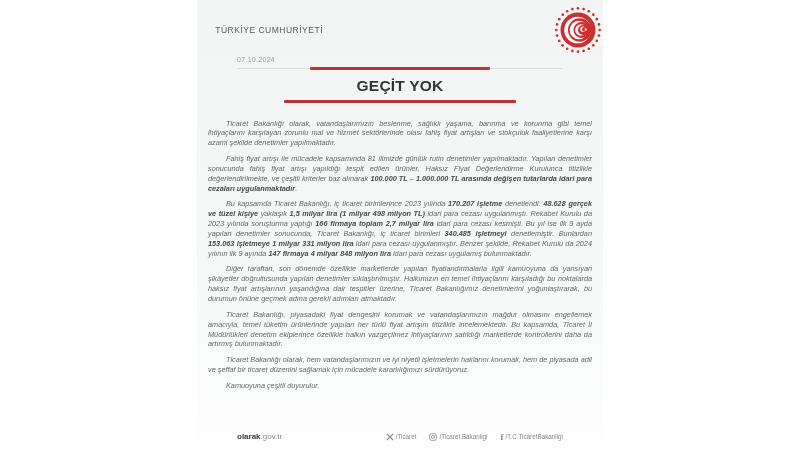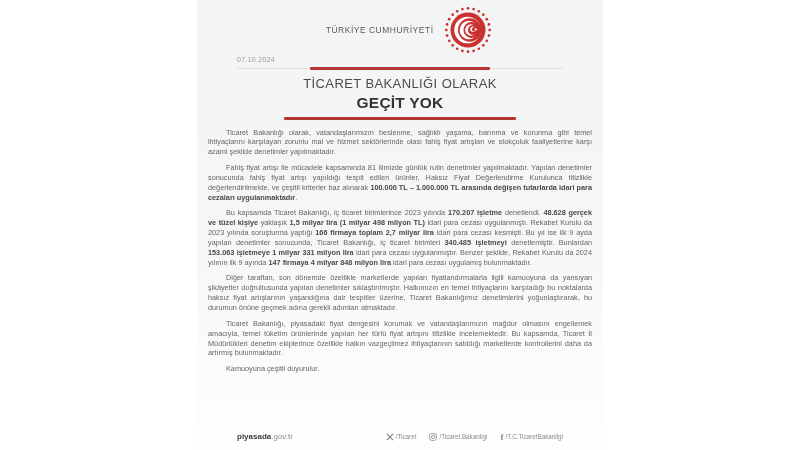--- a/index.html
+++ b/index.html
@@ -16,39 +16,39 @@
     background:#ffffff;
     overflow:hidden;
   }
   .page{position:relative;width:800px;height:450px;background:#ffffff;}
   .card{
     position:absolute;left:197px;top:0;width:406px;height:450px;
     background:linear-gradient(180deg,#f3f4f4 0%,#f5f6f6 50%,#fafbfb 80%,#fefefe 100%);
     display:flex;flex-direction:column;
   }
   
-  .header{margin-top:5px;display:flex;justify-content:center;align-items:center;gap:9px;}
+  .header{margin-top:5px;display:flex;justify-content:space-between;align-items:center;gap:9px;}
   .hdr-block{width:126px;}
   .hdr-left{text-align:right;}
   .hdr-right{text-align:left;}
   .hdr-l1{font-size:8.5px;letter-spacing:.5px;color:#5a5a5a;line-height:10px;}
   .hdr-l2{font-size:11px;font-weight:700;letter-spacing:.3px;color:#3c3c3c;line-height:12px;margin-top:1px;}
   .logo{width:50px;height:50px;flex:0 0 auto;}
   
   .date{margin:1px 0 3px 40px;font-size:7px;letter-spacing:.3px;color:var(--muted-text);line-height:8px;}
   .rule-top{position:relative;width:326px;height:3px;margin:0 auto;}
   .rule-top .gray{position:absolute;top:1px;left:0;right:0;height:1px;background:#dcdcdc;}
   .rule-top .red{position:absolute;top:0;left:50%;transform:translateX(-50%);width:180px;height:3px;background:var(--accent-red);border-radius:1px;}
   .rule-bottom{width:232px;height:2.5px;margin:6px auto 0;background:var(--accent-red);border-radius:1px;}
   
   .title{margin-top:5px;text-align:center;}
   .title-l1{font-size:13px;letter-spacing:.4px;color:#4a4a4a;line-height:17px;}
   .title-bold{font-size:15.5px;font-weight:700;letter-spacing:.2px;color:#333333;line-height:17px;margin-top:2px;}
   
-  .body-text{width:384px;margin:8px auto 0;}
+  .body-text{width:384px;margin:16px auto 0;font-style:italic;}
   .body-text p{
     font-size:7.3px;line-height:1.35;color:var(--body-text);
     text-align:justify;text-indent:18px;margin:0 0 6px;
   }
   .body-text p b{color:#494949;font-weight:700;}
   
   .footer{
     margin-top:auto;width:326px;margin-left:auto;margin-right:auto;
     display:flex;align-items:center;padding-bottom:9px;
   }
@@ -112,37 +112,37 @@
     </div>
 
     <div class="date">07.10.2024</div>
 
     <div class="rule-top">
       <div class="gray"></div>
       <div class="red"></div>
     </div>
 
     <div class="title">
-      <div class="title-l1">TİCARET BAKANLIĞI OLARAK</div>
       <div class="title-bold">GEÇİT YOK</div>
     </div>
 
     <div class="rule-bottom"></div>
 
     <div class="body-text">
         <p><span>Ticaret Bakanlığı olarak, vatandaşlarımızın beslenme, sağlıklı yaşama, barınma ve korunma gibi temel ihtiyaçlarını karşılayan zorunlu mal ve hizmet sektörlerinde olası fahiş fiyat artışları ve stokçuluk faaliyetlerine karşı azami şekilde denetimler yapılmaktadır.</span></p>
         <p><span>Fahiş fiyat artışı ile mücadele kapsamında 81 ilimizde günlük rutin denetimler yapılmaktadır. Yapılan denetimler sonucunda fahiş fiyat artışı yapıldığı tespit edilen ürünler, Haksız Fiyat Değerlendirme Kurulunca titizlikle değerlendirilmekte, ve çeşitli kriterler baz alınarak </span><b>100.000 TL – 1.000.000 TL arasında değişen tutarlarda idari para cezaları uygulanmaktadır</b><span>.</span></p>
         <p><span>Bu kapsamda Ticaret Bakanlığı, iç ticaret birimlerince 2023 yılında </span><b>170.207 işletme</b><span> denetlendi. </span><b>48.628 gerçek ve tüzel kişiye</b><span> yaklaşık </span><b>1,5 milyar lira (1 milyar 498 milyon TL)</b><span> idari para cezası uygulanmıştı. Rekabet Kurulu da 2023 yılında soruşturma yaptığı </span><b>166 firmaya toplam 2,7 milyar lira</b><span> idari para cezası kesmişti. Bu yıl ise ilk 9 ayda yapılan denetimler sonucunda, Ticaret Bakanlığı, iç ticaret birimleri </span><b>340.485 işletmeyi</b><span> denetlemiştir. Bunlardan </span><b>153.063 işletmeye 1 milyar 331 milyon lira</b><span> idari para cezası uygulanmıştır. Benzer şekilde, Rekabet Kurulu da 2024 yılının ilk 9 ayında </span><b>147 firmaya 4 milyar 848 milyon lira</b><span> idari para cezası uygulamış bulunmaktadır.</span></p>
         <p><span>Diğer taraftan, son dönemde özellikle marketlerde yapılan fiyatlandırmalarla ilgili kamuoyuna da yansıyan şikâyetler doğrultusunda yapılan denetimler sıklaştırılmıştır. Halkımızın en temel ihtiyaçlarını karşıladığı bu noktalarda haksız fiyat artışlarının yaşandığına dair tespitler üzerine, Ticaret Bakanlığımız denetimlerini yoğunlaştırarak, bu durumun önüne geçmek adına gerekli adımları atmaktadır.</span></p>
         <p><span>Ticaret Bakanlığı, piyasadaki fiyat dengesini korumak ve vatandaşlarımızın mağdur olmasını engellemek amacıyla, temel tüketim ürünlerinde yapılan her türlü fiyat artışını titizlikle incelemektedir. Bu kapsamda, Ticaret İl Müdürlükleri denetim ekiplerince özellikle halkın vazgeçilmez ihtiyaçlarının satıldığı marketlerde kontrollerini daha da artırmış bulunmaktadır.</span></p>
+        <p><span>Ticaret Bakanlığı olarak, hem vatandaşlarımızın ve iyi niyetli işletmelerin haklarını korumak, hem de piyasada adil ve şeffaf bir ticaret düzenini sağlamak için mücadele kararlılığımızı sürdürüyoruz.</span></p>
         <p><span>Kamuoyuna çeşitli duyurulur.</span></p>
       </div>
 
     <div class="footer">
-      <a class="site"><b>piyasada</b><span>.gov.tr</span></a>
+      <a class="site"><b>olarak</b><span>.gov.tr</span></a>
 
       <div class="socials">
         <a class="social-item">
           <svg width="8" height="8" viewBox="0 0 9 9">
             <path d="M1,1 L8,8 M8,1 L1,8" stroke="#8a8a8a" stroke-width="1.5" fill="none"></path>
           </svg>
           <span>/Ticaret</span>
         </a>
         <a class="social-item">
           <svg width="8" height="8" viewBox="0 0 9 9">

